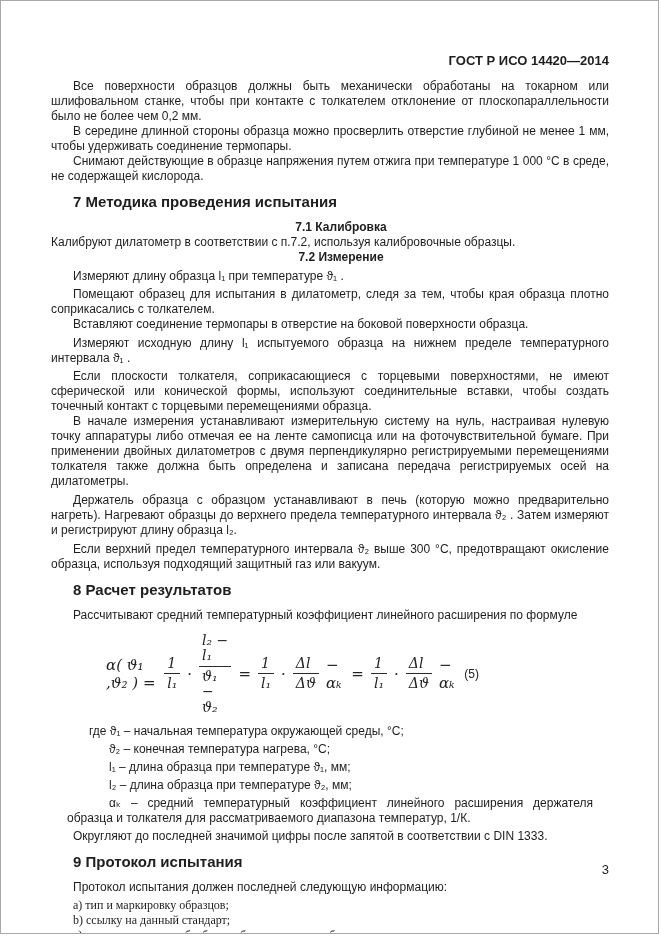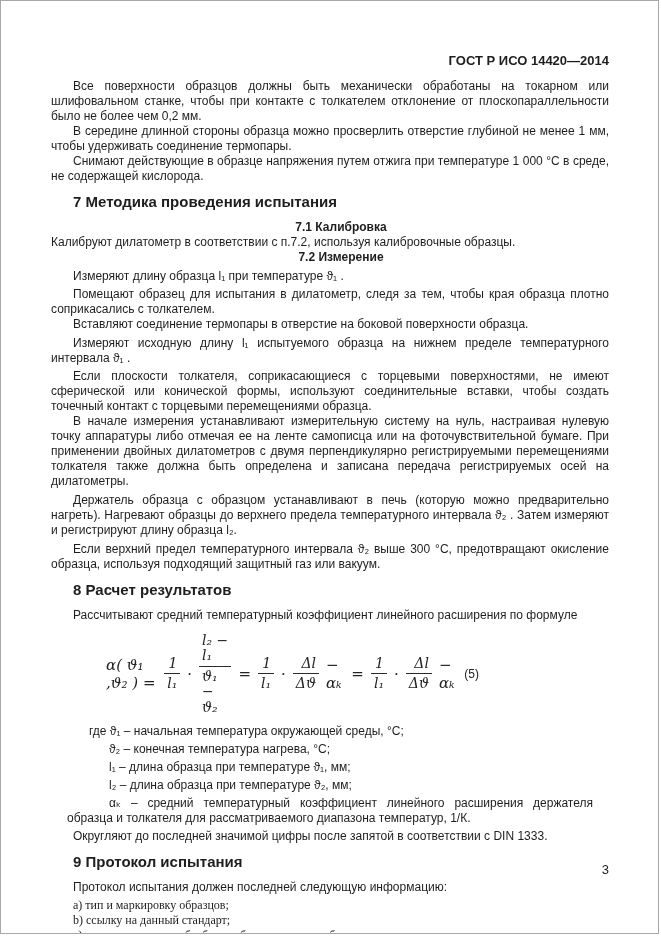--- a/index.html
+++ b/index.html
@@ -51,21 +51,21 @@
     margin: 10px 0 9px 55px;
     font-family: "DejaVu Serif", "DejaVu Sans", serif;
     font-style: italic;
     font-size: 15px;
     color: #222;
   }
   .formula-row > * { margin-right: 7px; }
   .frac {
     display: inline-flex;
     flex-direction: column;
-    align-items: flex-end;
+    align-items: flex-start;
     line-height: 1.1;
     font-size: 14px;
   }
   .frac .num { padding: 0 3px 2px 3px; }
   .frac .den { border-top: 1px solid #2a2a2a; padding: 2px 3px 0 3px; }
   .f-number {
     margin-left: auto;
     margin-right: 130px;
     font-style: normal;
     font-family: "Liberation Sans", "DejaVu Sans", sans-serif;

